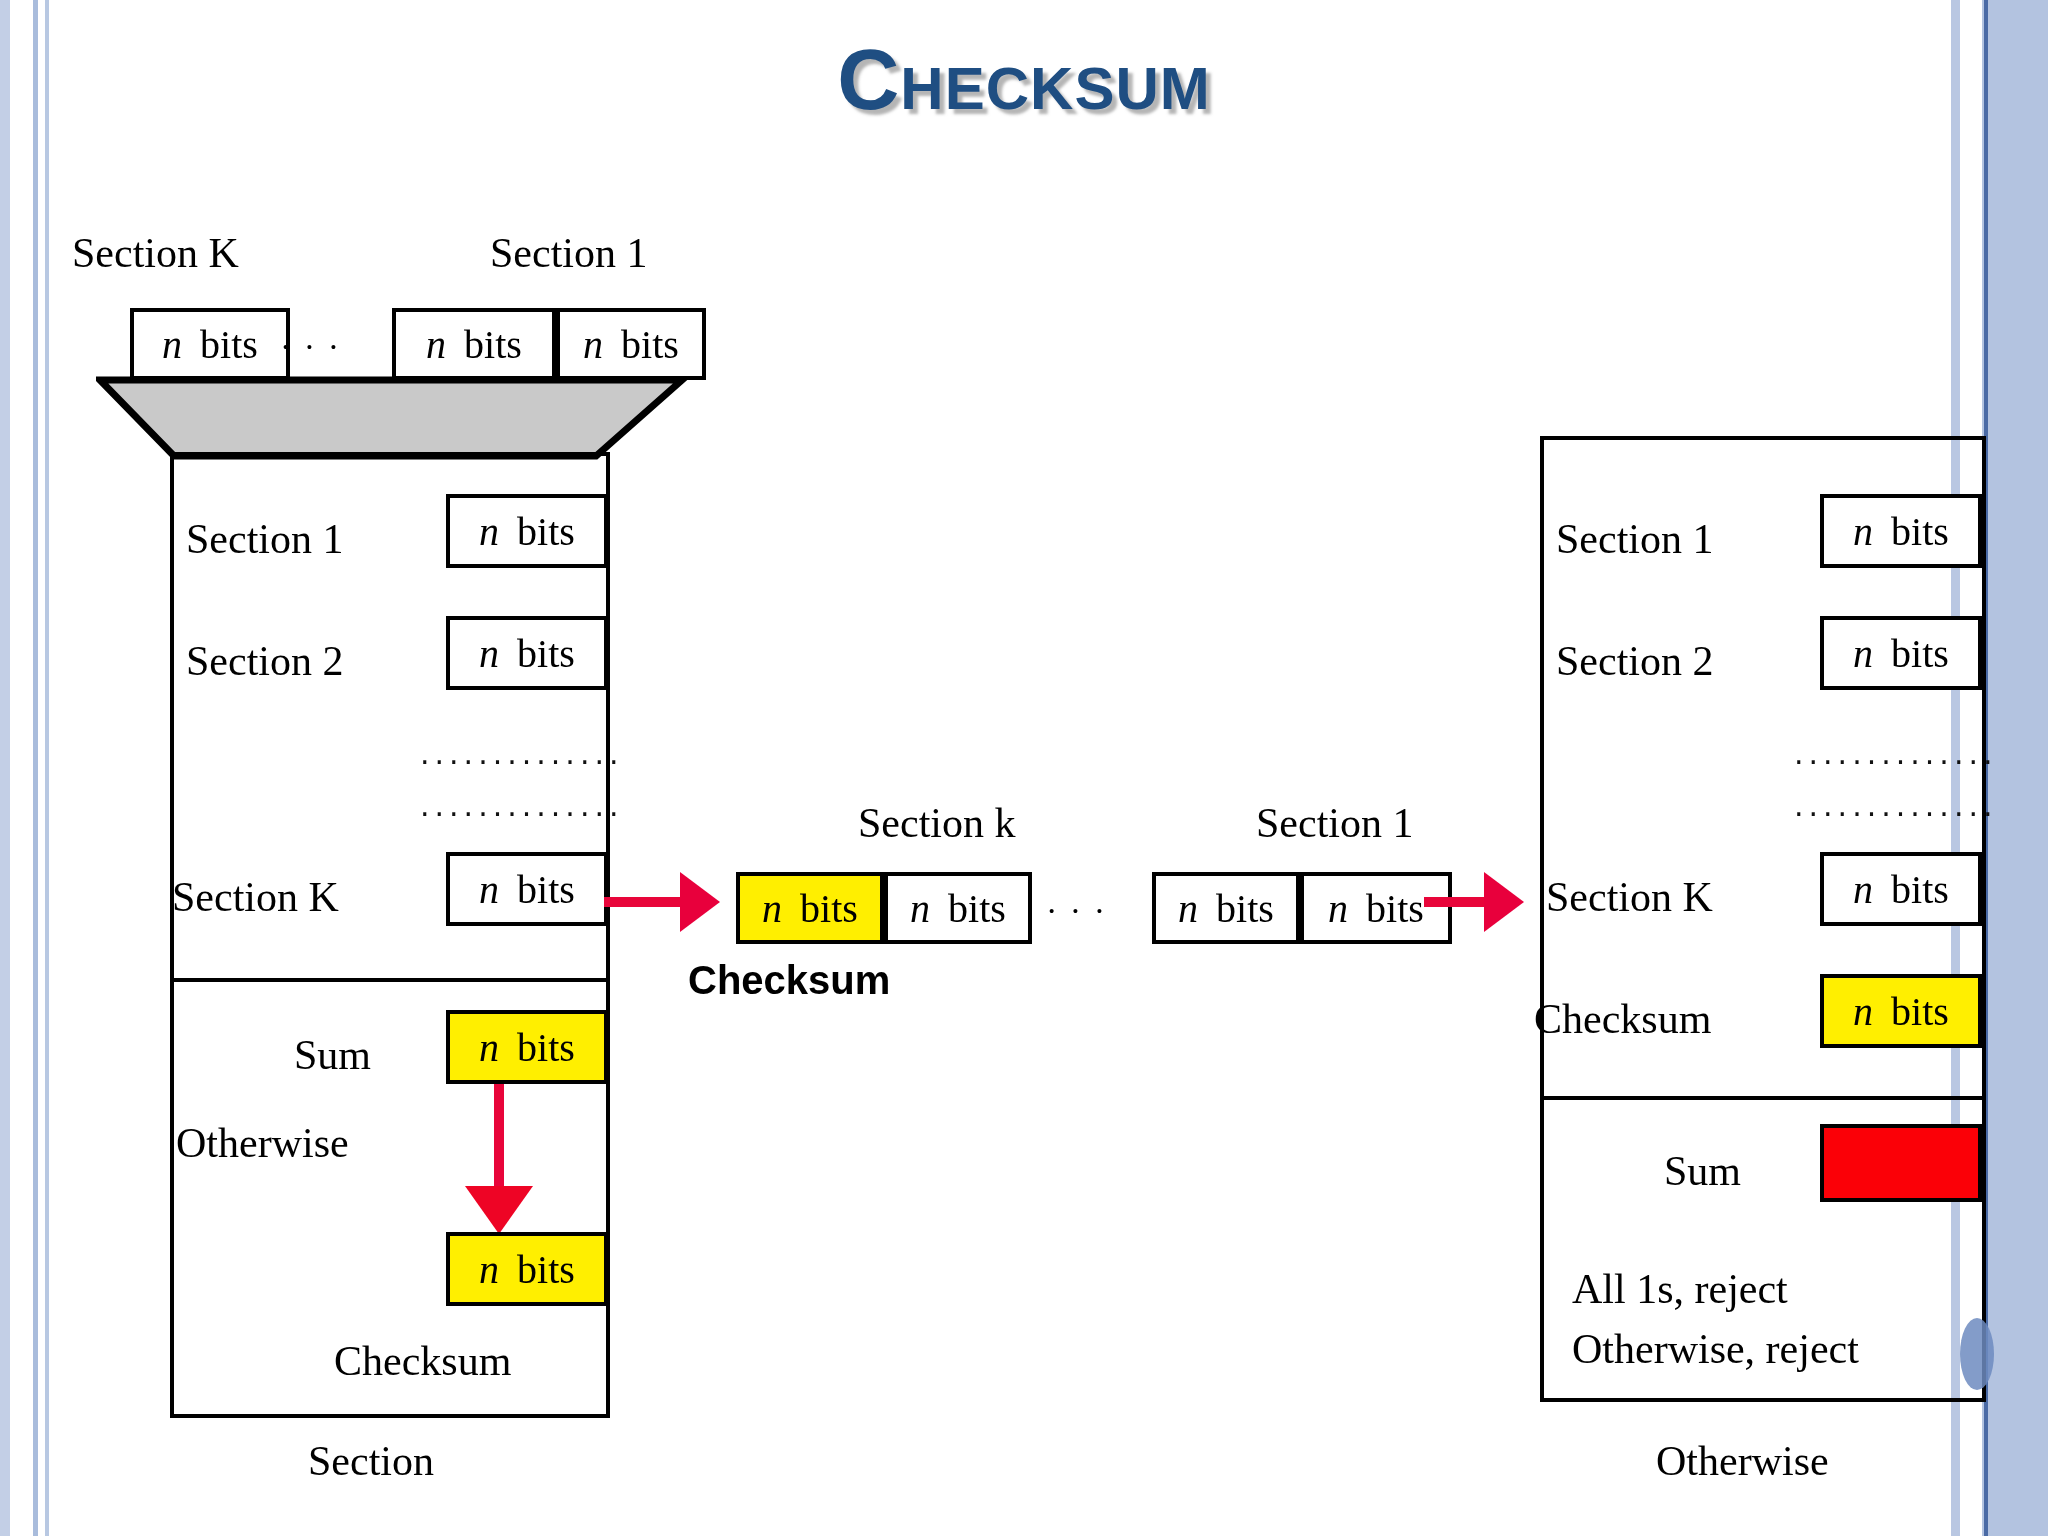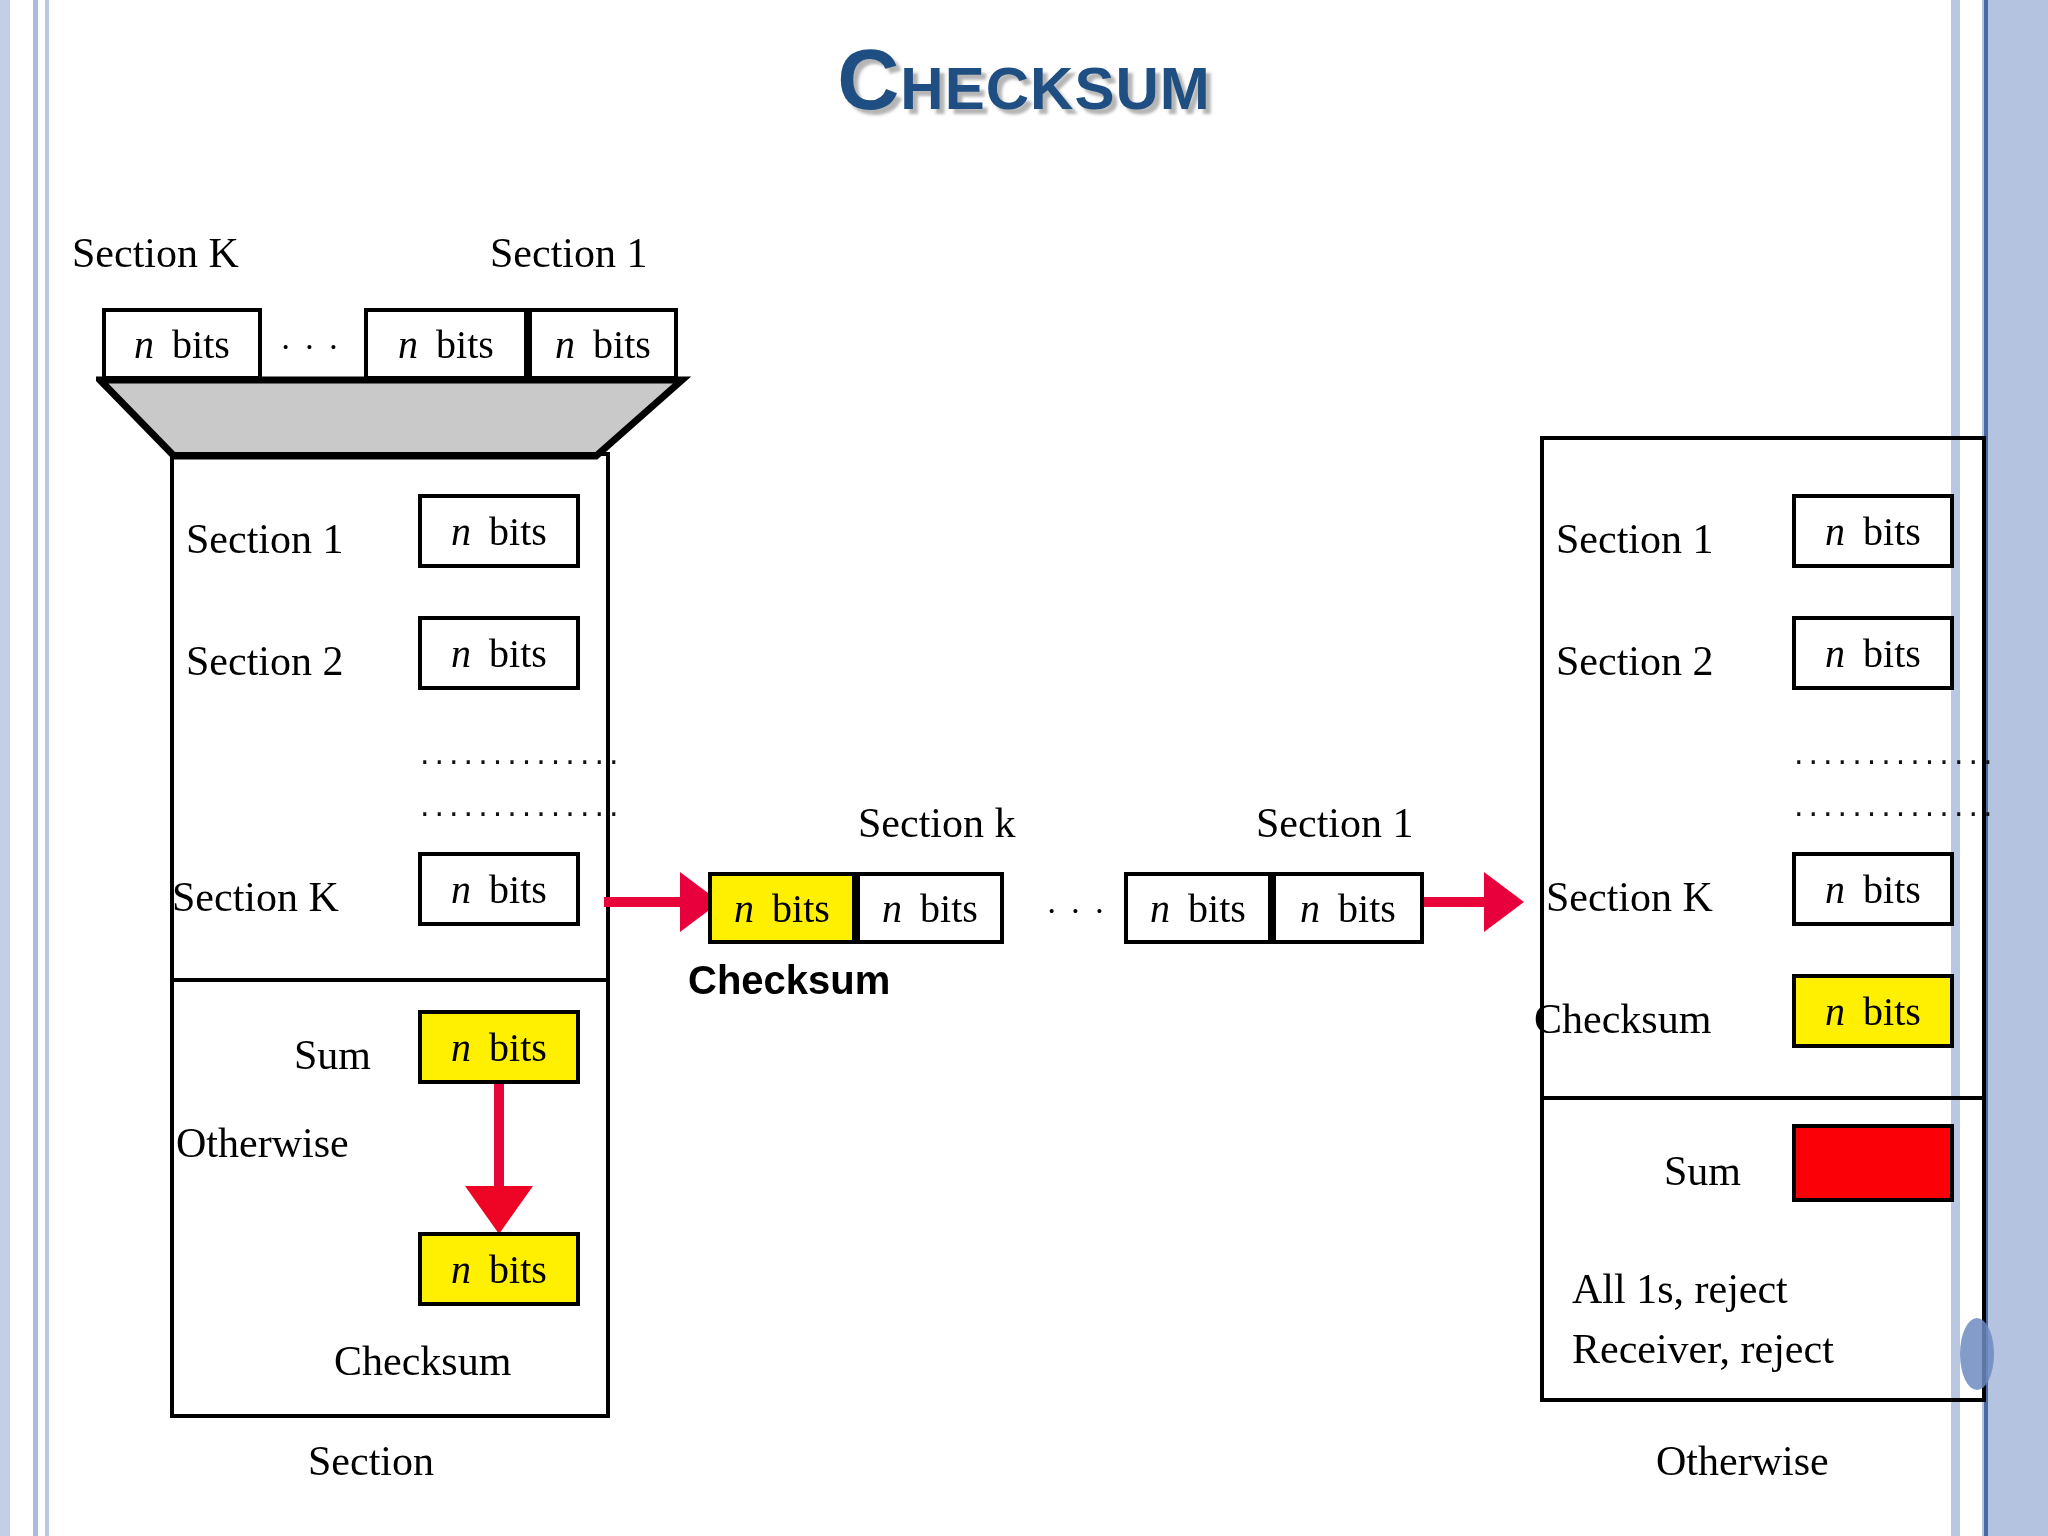--- a/index.html
+++ b/index.html
@@ -93,20 +93,21 @@
     position: absolute;
     box-sizing: border-box;
     border: 4px solid #000000;
     background: #ffffff;
     display: flex;
     align-items: center;
     justify-content: center;
     font-size: 40px;
     color: #000;
     white-space: nowrap;
+    margin-left: 28px;
   }
   .box.yellow { background: #ffef00; }
   .box.red    { background: #fb0007; }
   .box i { font-style: italic; padding-right: 8px; }
 
   .frame {
     position: absolute;
     box-sizing: border-box;
     border: 4px solid #000000;
     background: transparent;
@@ -299,17 +300,17 @@
   </div>
 
   <div class="lbl" style="left:1664px; top:1150px;">Sum</div>
   <div class="box red" style="left:1792px; top:1124px; width:162px; height:78px;">
     <span></span>
   </div>
 
   <div class="blue-blob" style="left:1960px; top:1318px;"></div>
 
   <div class="lbl" style="left:1572px; top:1268px;">All 1s, reject</div>
-  <div class="lbl" style="left:1572px; top:1328px;">Receiver, reject</div>
+  <div class="lbl" style="left:1572px; top:1328px;">Otherwise, reject</div>
 
   <div class="lbl" style="left:1656px; top:1440px;">Otherwise</div>
 
 </div>
 
 </body></html>

